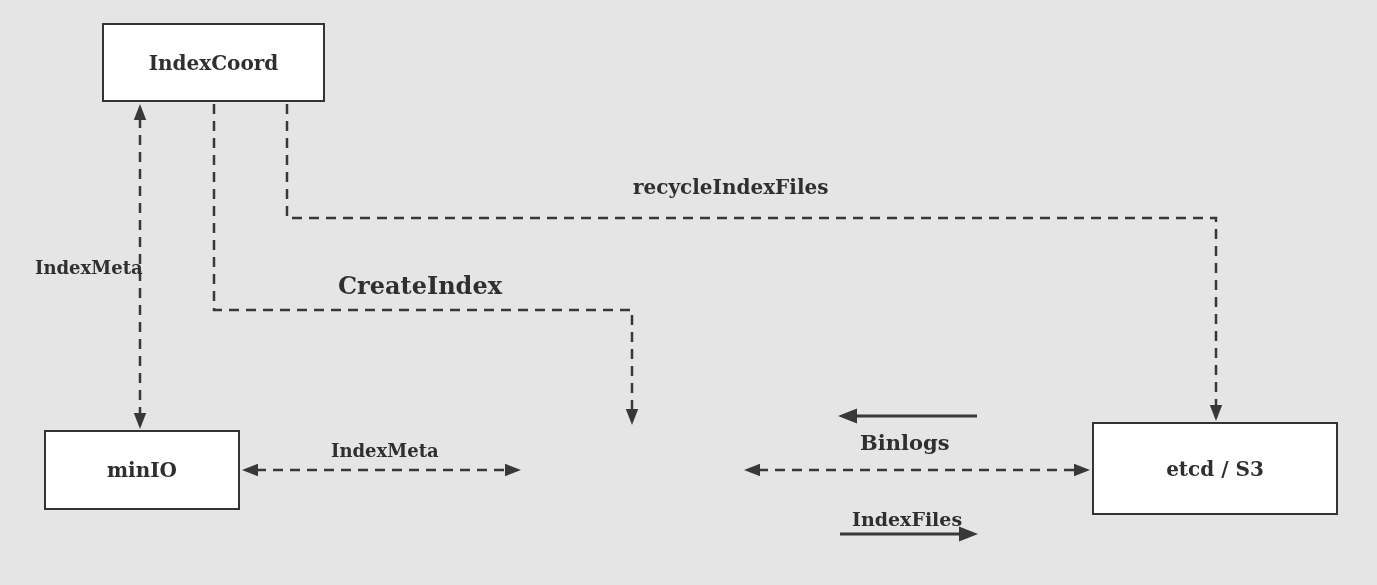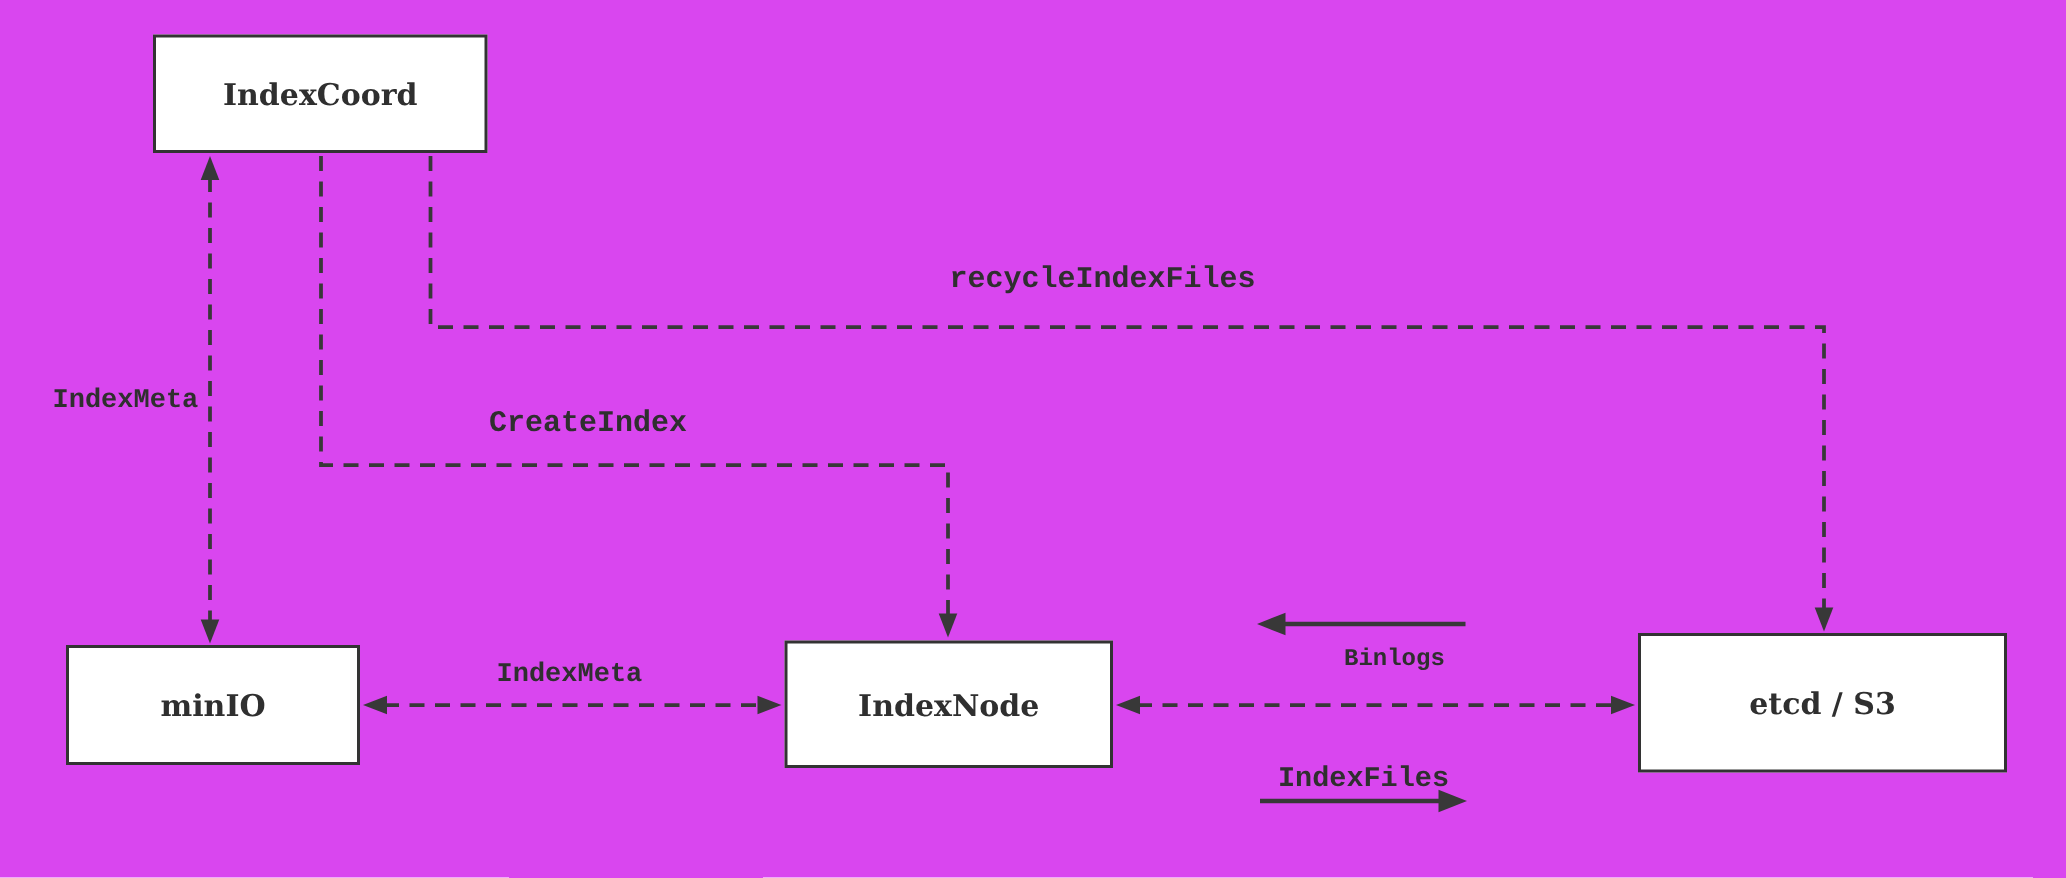--- a/index.html
+++ b/index.html
@@ -5,21 +5,21 @@
   html, body {
     margin: 0;
     padding: 0;
     background: #ffffff;
     font-family: "DejaVu Serif", "Liberation Serif", serif;
   }
   .canvas {
     position: relative;
     width: 1377px;
     height: 585px;
-    background: #d946ef;
+    background: #e5e5e5;
     overflow: hidden;
   }
   .edges-svg {
     position: absolute;
     left: 0;
     top: 0;
     width: 1377px;
     height: 585px;
   }
   .node {
@@ -39,27 +39,26 @@
   }
   .node-indexcoord { left: 102px; top: 23px;  width: 223px; height: 79px; }
   .node-etcd       { left: 44px;  top: 430px; width: 196px; height: 80px; }
   .node-indexnode  { left: 523px; top: 427px; width: 219px; height: 85px; }
   .node-storage    { left: 1092px;top: 422px; width: 246px; height: 93px; }
   .edge-label {
     position: absolute;
     font-weight: bold;
     color: #2f2f2f;
     white-space: nowrap;
-    font-family: Liberation Mono, monospace;
   }
   .lbl-indexmeta-v  { left: 35px;  top: 257px; font-size: 18px; }
-  .lbl-createindex  { left: 326px; top: 271px; font-size: 20px; }
+  .lbl-createindex  { left: 338px; top: 271px; font-size: 24px; }
   .lbl-recycle      { left: 633px; top: 175px; font-size: 20px; }
   .lbl-indexmeta-h  { left: 331px; top: 440px; font-size: 18px; }
-  .lbl-binlogs      { left: 896px; top: 430px; font-size: 16px; }
+  .lbl-binlogs      { left: 860px; top: 430px; font-size: 21px; }
   .lbl-indexfiles   { left: 852px; top: 508px; font-size: 19px; }
 </style>
 </head>
 <body>
 
 <div class="canvas">
 
   <svg class="edges-svg" viewBox="0 0 1377 585" xmlns="http://www.w3.org/2000/svg">
 
     <g fill="none" stroke="#383838" stroke-width="2.5" stroke-dasharray="10 7">
@@ -90,23 +89,20 @@
   </svg>
 
   <div class="node node-indexcoord">
     <span>IndexCoord</span>
   </div>
 
   <div class="node node-etcd">
     <span>minIO</span>
   </div>
 
-  <div class="node node-indexnode">
-    <span>IndexNode</span>
-  </div>
 
   <div class="node node-storage">
     <span>etcd / S3</span>
   </div>
 
   <div class="edge-label lbl-indexmeta-v">IndexMeta</div>
 
   <div class="edge-label lbl-createindex">CreateIndex</div>
 
   <div class="edge-label lbl-recycle">recycleIndexFiles</div>

